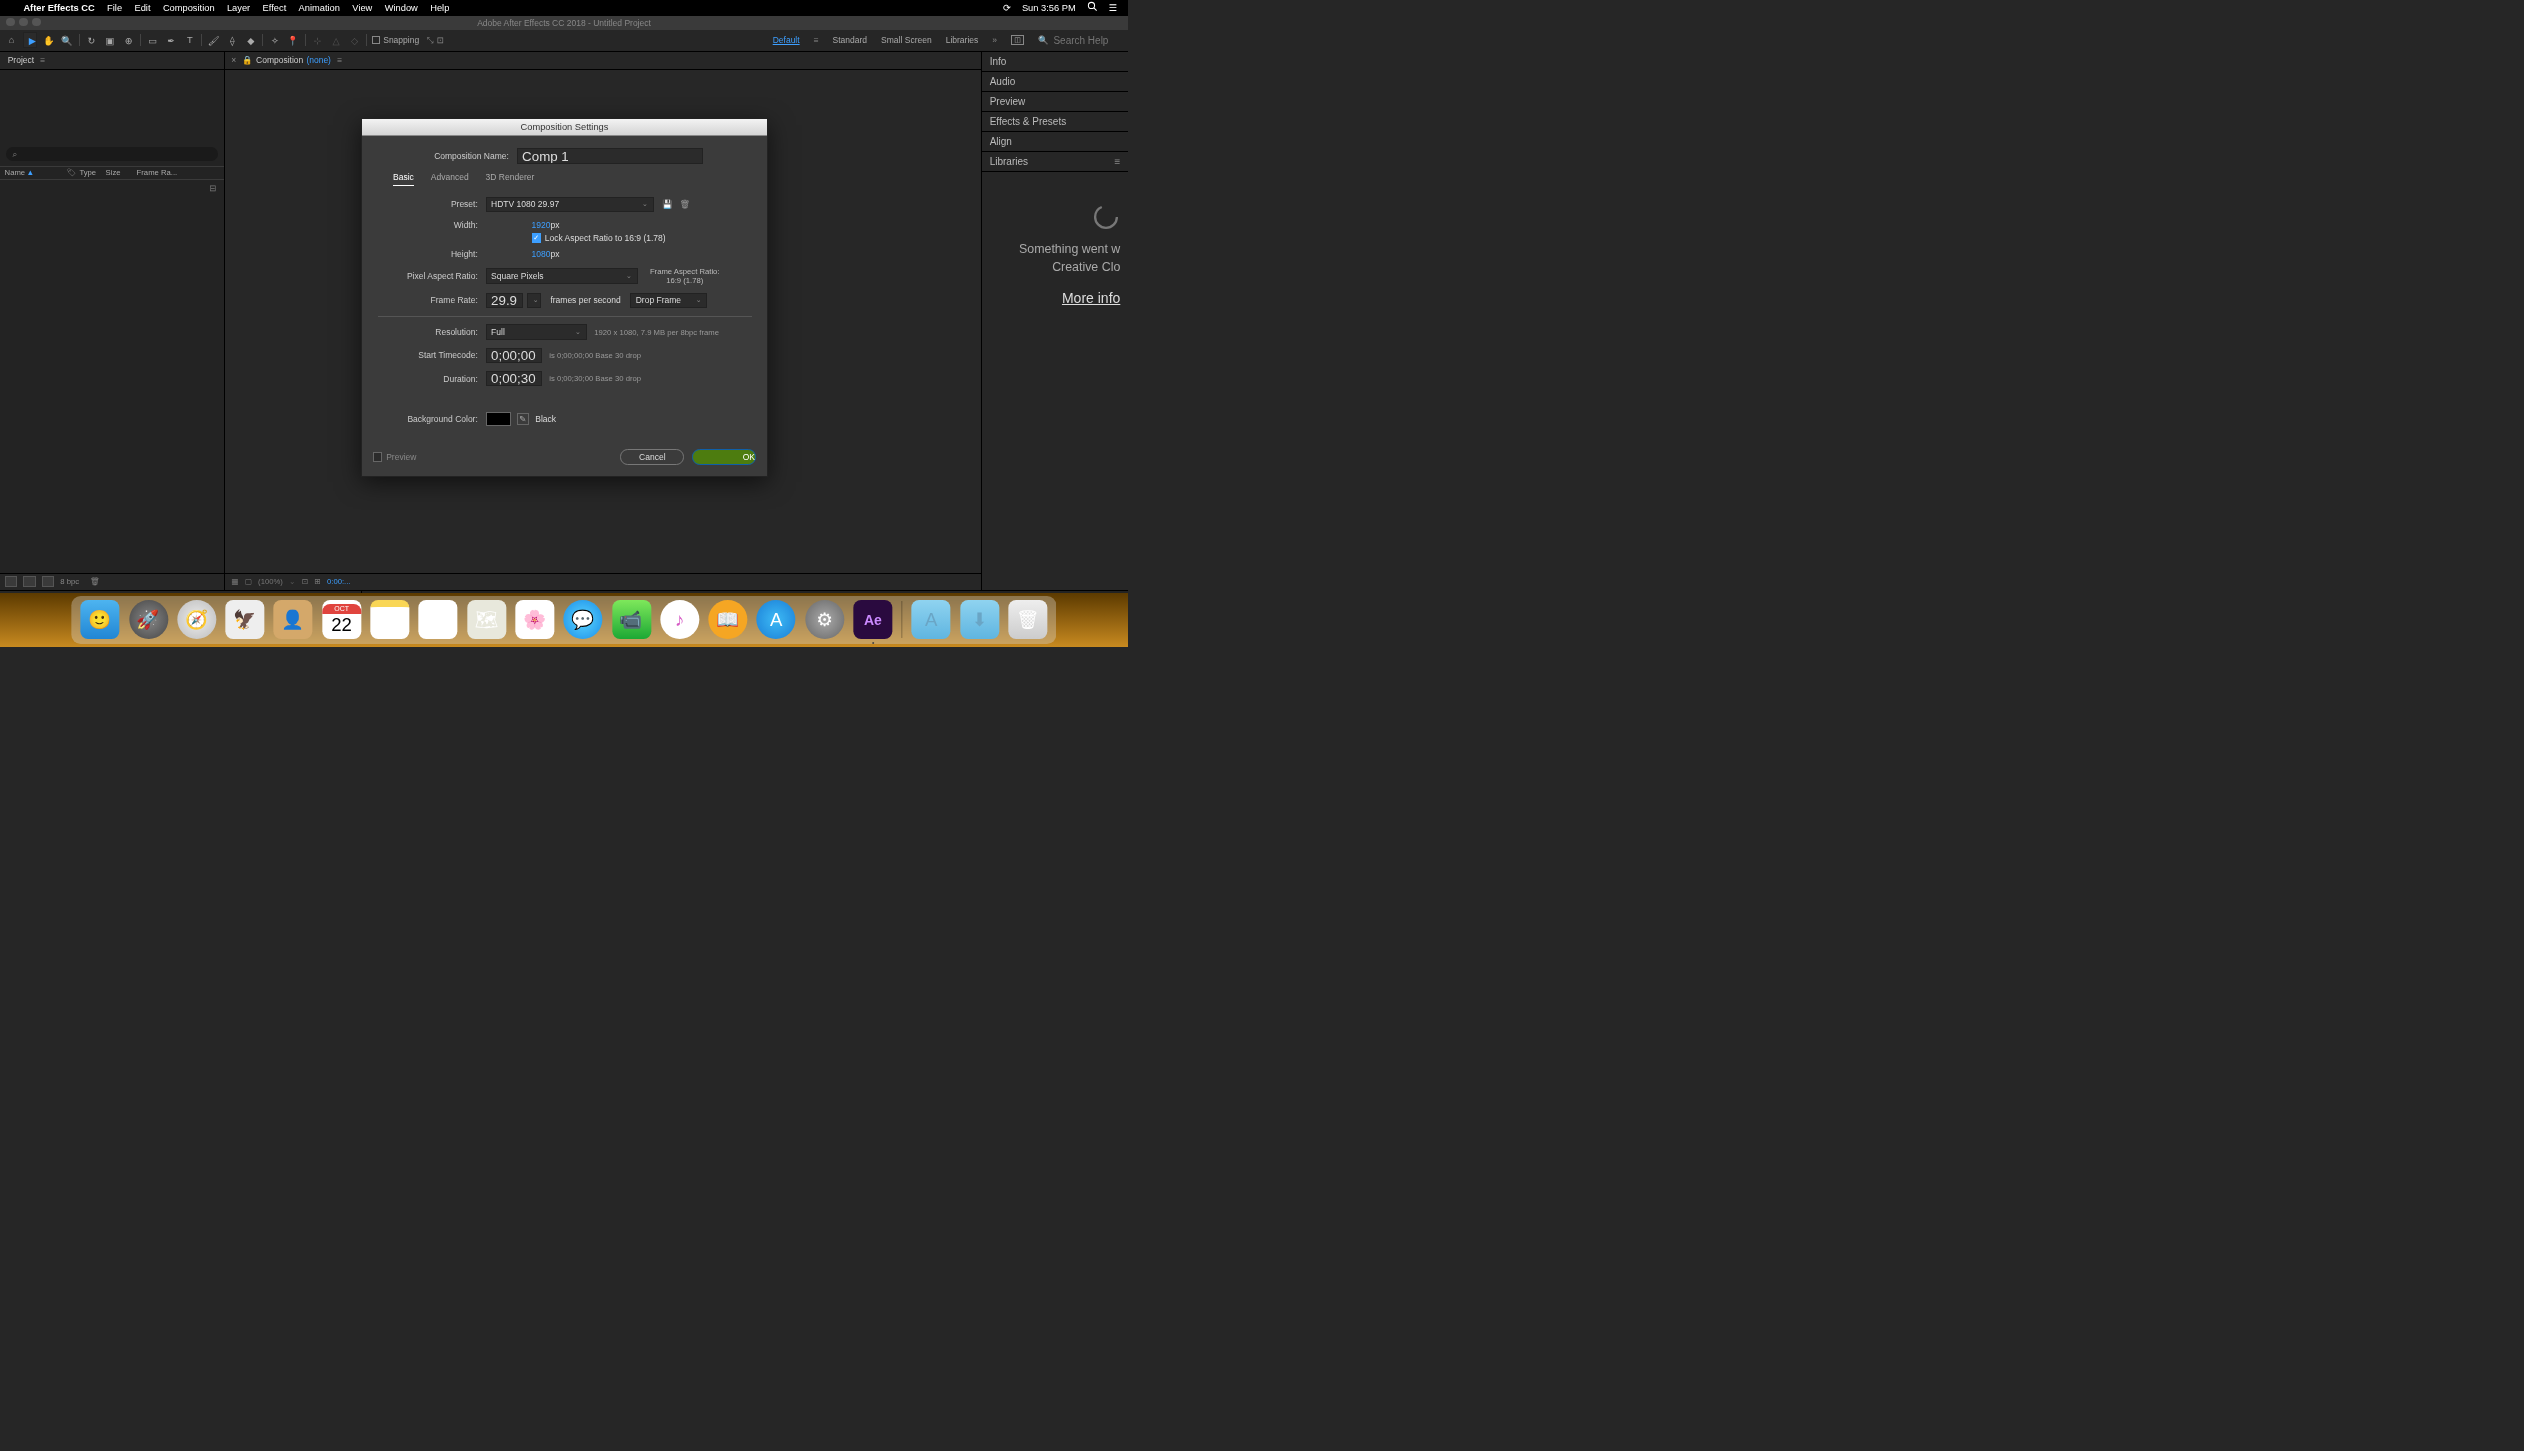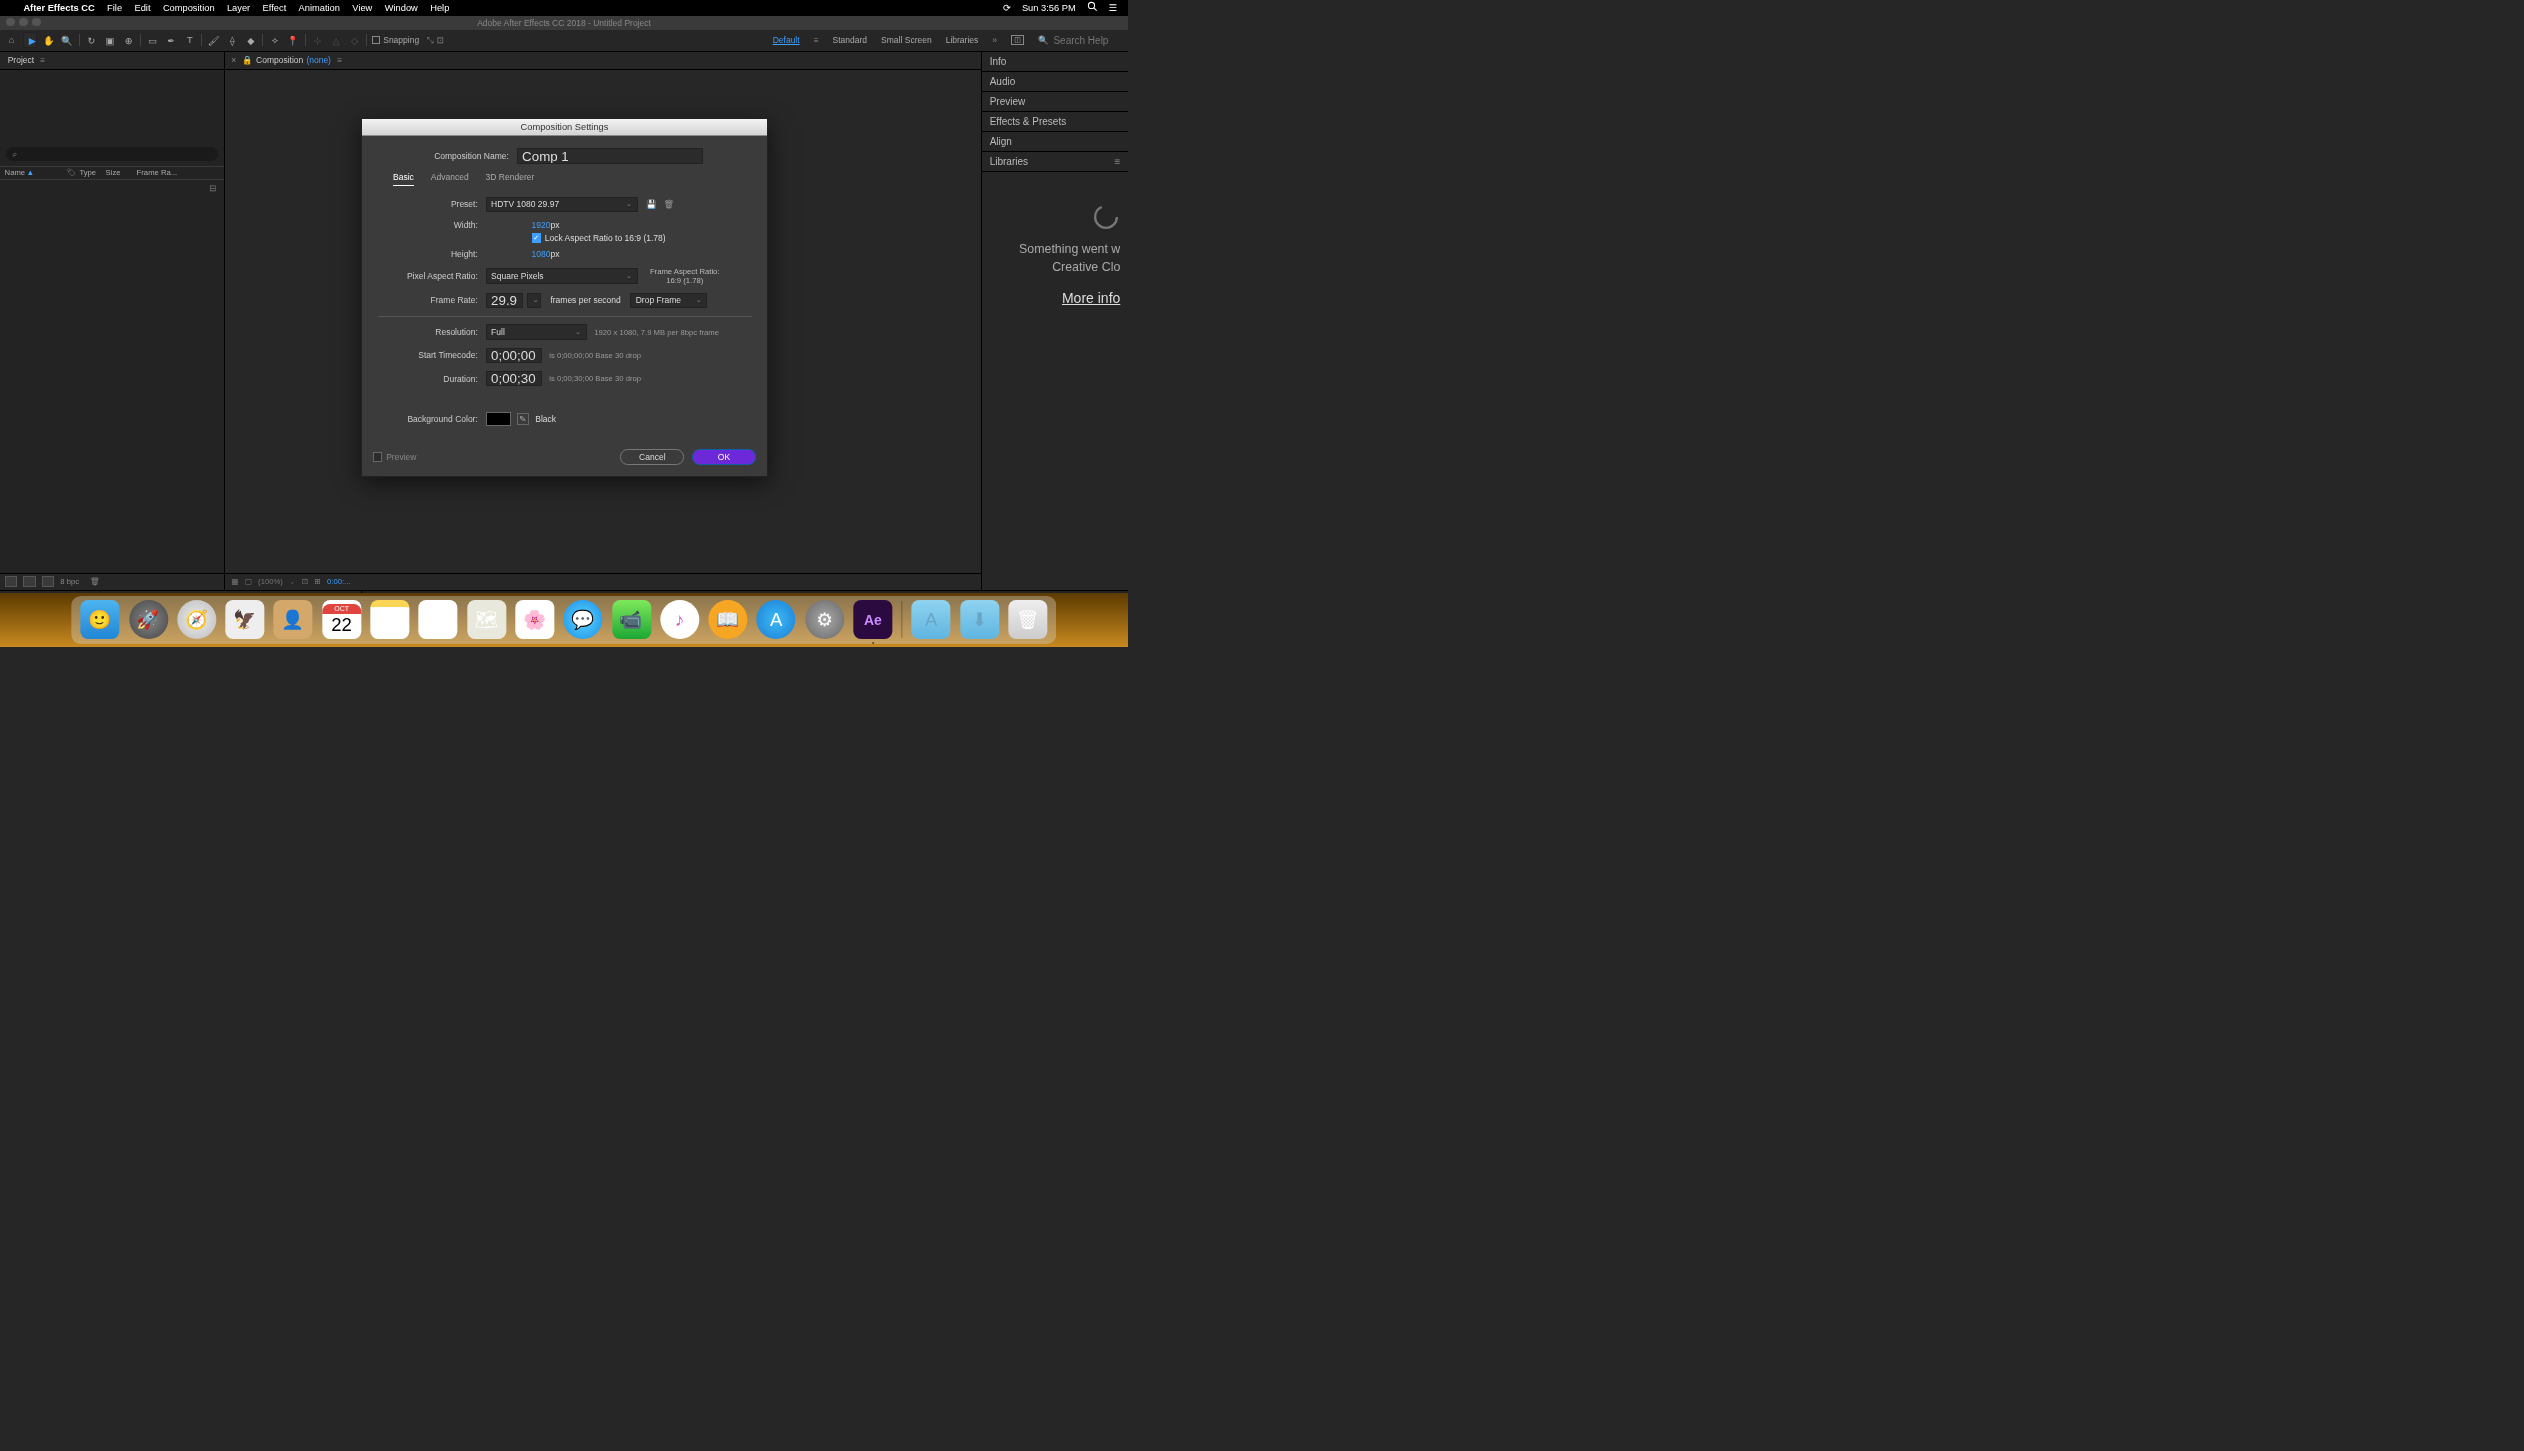--- a/index.html
+++ b/index.html
@@ -86,21 +86,21 @@
 .sel { background:#2b2b2b; border:0.8px solid #222; height:15.5px; padding:1.5px 4.6px; display:flex; align-items:center; justify-content:space-between; color:#ddd;}
 .sel .caret { color:#888; font-size:7px;}
 .hr { border-top:0.8px solid #555; margin:7.7px 0;}
 .chk { width:9.3px; height:9.3px; background:#3d9fff; display:inline-flex; align-items:center; justify-content:center; color:#fff; font-size:7px; margin-right:3.9px;}
 .chk.empty { background:#2b2b2b; border:0.8px solid #666;}
 .color-swatch { width:25px; height:14px; background:#000; border:0.8px solid #666;}
 .eyedrop { width:12.4px; height:12.4px; border:0.8px solid #666; display:flex; align-items:center; justify-content:center; color:#aaa; margin:0 6.2px;}
 .dlg-foot { display:flex; align-items:center; justify-content:space-between; padding:7.7px 11px 11px 11px;}
 .btn { width:64px; height:15.5px; border-radius:7.7px; text-align:center; line-height:14px; font-size:8.5px;}
 .btn-cancel { border:0.8px solid #777; color:#ddd; background:transparent;}
-.btn-ok { background:#6d28d9; color:#fff; border:0.8px solid #0f5fa8;}
+.btn-ok { background:#4d7c0f; color:#fff; border:0.8px solid #0f5fa8;text-align:right;}
 
 
 .dock-bg { position:absolute; bottom:0; left:0; right:0; height:54px; background:linear-gradient(#5c3a00,#c88a20);}
 .dock { position:absolute; bottom:3.1px; left:50%; transform:translateX(-50%); height:48px; background:rgba(220,220,220,.35); border-radius:9.3px; padding:3.1px 9.3px; display:flex; align-items:center; gap:9.3px; backdrop-filter:blur(3.1px);}
 .dock-sep { width:0.8px; height:37px; background:rgba(0,0,0,.3);}
 .di { width:39px; height:39px; border-radius:7.7px; display:flex; align-items:center; justify-content:center; font-size:18.6px; color:#fff; position:relative;}
 .di.finder{background:linear-gradient(#4db4f0,#2186d4);} 
 .di.launch{background:radial-gradient(#888,#444);border-radius:50%;}
 .di.safari{background:radial-gradient(#eee,#bbb);border-radius:50%;}
 .di.preview{background:#eee;}
@@ -358,21 +358,21 @@
       <input class="dlg-field" style="width: 186px;" value="Comp 1">
     </div>
     <div class="tabs">
       <span class="on">Basic</span>
       <span>Advanced</span>
       <span>3D Renderer</span>
     </div>
 
     <div class="dlg-row">
       <span class="dlg-label">Preset:</span>
-      <div class="sel" style="width:152px">
+      <div class="sel" style="width:168px">
         <span>HDTV 1080 29.97</span>
           <span class="caret">⌄</span>
       </div>
       <span style="margin-left:9.3px;color:#666">💾</span>
       <span style="margin-left:6.2px;color:#999">🗑</span>
     </div>
 
     <div class="dlg-row">
       <span class="dlg-label">Width:</span>
       <span class="dlg-val">1920</span>

